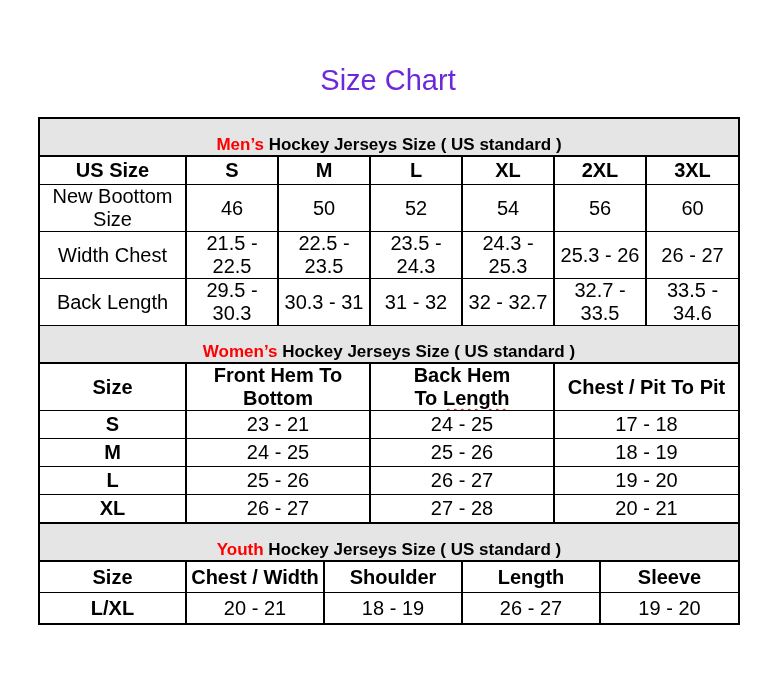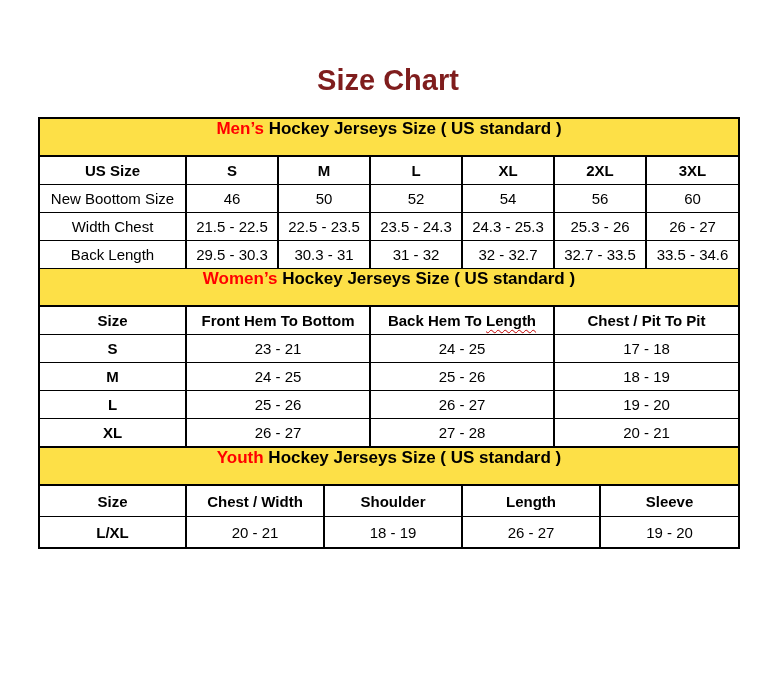--- a/index.html
+++ b/index.html
@@ -6,46 +6,46 @@
     margin: 0; padding: 0;
     width: 776px; height: 692px;
     background: #ffffff;
     font-family: "Liberation Sans", sans-serif;
     color: #000;
   }
   .title {
     margin: 64px 0 0 0;
     text-align: center;
     font-size: 29px;
-    font-weight: 700;
-    color: #7f1d1d;
+    font-weight: 400;
+    color: #6d28d9;
   }
   .szwrap {
     margin: 20px 0 0 38px;
     width: 698px;
     border: 2px solid #000;
     box-sizing: content-box;
   }
   .band {
-    background: #fde047;
+    background: #e5e5e5;
     border-bottom: 2px solid #000;
     height: 36px;
     display: flex;
-    align-items: flex-start;
+    align-items: flex-end;
     justify-content: center;
     font-weight: 700;
     font-size: 17px;
     white-space: pre;
   }
   .band .hl { color: #FF0000; }
   table {
     border-collapse: collapse;
     width: 100%;
     table-layout: fixed;
-    font-size: 15px;
+    font-size: 20px;
   }
   th, td {
     border-right: 2px solid #000;
     border-bottom: 1px solid #000;
     height: 27px;
     text-align: center;
     vertical-align: middle;
     padding: 0 3px;
     font-weight: 400;
     overflow: hidden;

